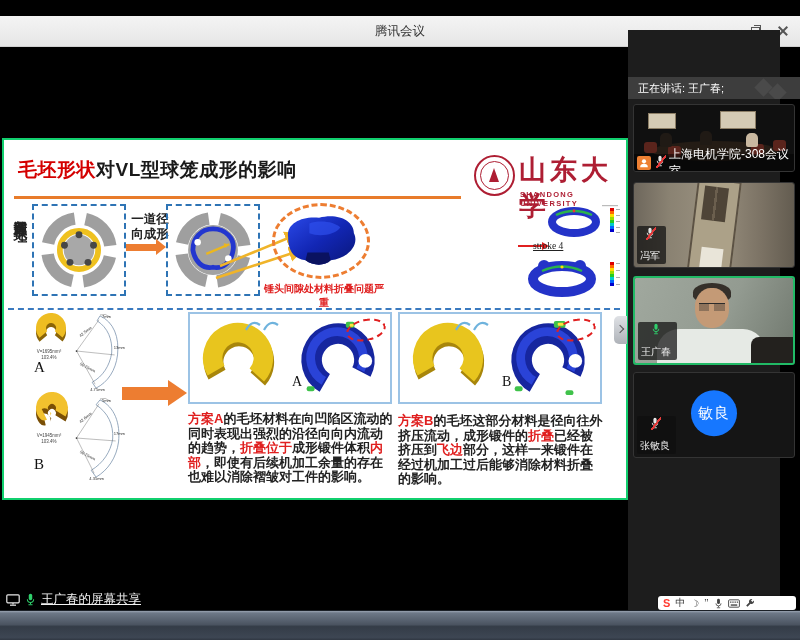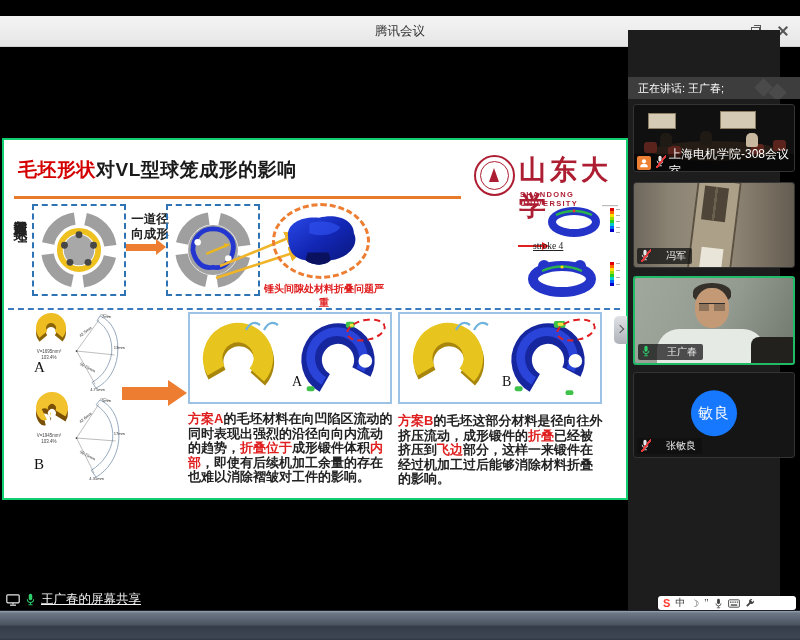--- a/index.html
+++ b/index.html
@@ -85,22 +85,22 @@
   
   .sidebar{position:absolute;left:628px;top:30px;width:152px;height:580px;background:#1d1d1d;}
   .speakbar{position:absolute;left:0;top:47px;width:172px;height:22px;background:#3d3d3d;
     color:#fff;font-size:11px;line-height:22px;padding-left:10px;box-sizing:border-box;overflow:hidden;}
   .wm{position:absolute;width:13px;height:13px;background:#4a4a4a;transform:rotate(45deg);}
   .tile{position:absolute;left:5px;width:162px;background:#101010;border:1px solid #343434;
     border-radius:3px;box-sizing:border-box;overflow:hidden;}
   .t1{top:74px;height:68px;} .t2{top:152px;height:86px;}
   .t3{top:246px;height:89px;border:2px solid #21ba66;}
   .t4{top:342px;height:86px;background:#151515;} .t5{top:437px;height:86px;background:#161616;}
-  .chip{position:absolute;left:3px;bottom:3px;display:flex;align-items:center;gap:16px;
-    background:rgba(15,15,15,.72);border-radius:2px;padding:1px 6px 1px 3px;color:#eee;font-size:10px;}
+  .chip{position:absolute;left:3px;bottom:3px;display:flex;align-items:center;gap:8px;
+    background:rgba(15,15,15,.72);border-radius:2px;padding:1px 6px 1px 3px;color:#eee;font-size:10px;flex-direction:column;}
   .t1bar{position:absolute;left:0;bottom:0;width:100%;height:17px;background:rgba(0,0,0,.45);
     display:flex;align-items:center;gap:4px;padding:0 3px;box-sizing:border-box;color:#fff;font-size:12px;}
   .porange{width:14px;height:14px;background:#ee8033;border-radius:2px;display:flex;
     align-items:center;justify-content:center;flex:0 0 auto;}
   .scene{position:absolute;inset:0;}
   
   .room{background:linear-gradient(180deg,#96켉 0,#8d7d67 0,#77684f 35%,#5d4d3c 60%,#3a2f26 80%,#2a221c 100%);}
   .room .frame{position:absolute;background:#d5cbb4;border:1px solid #8d7f66;}
   .room .table{position:absolute;left:18px;bottom:10px;width:126px;height:20px;background:#241c15;border-radius:50%;}
   .room .chair{position:absolute;width:13px;height:11px;background:#5a241c;border-radius:3px;}

